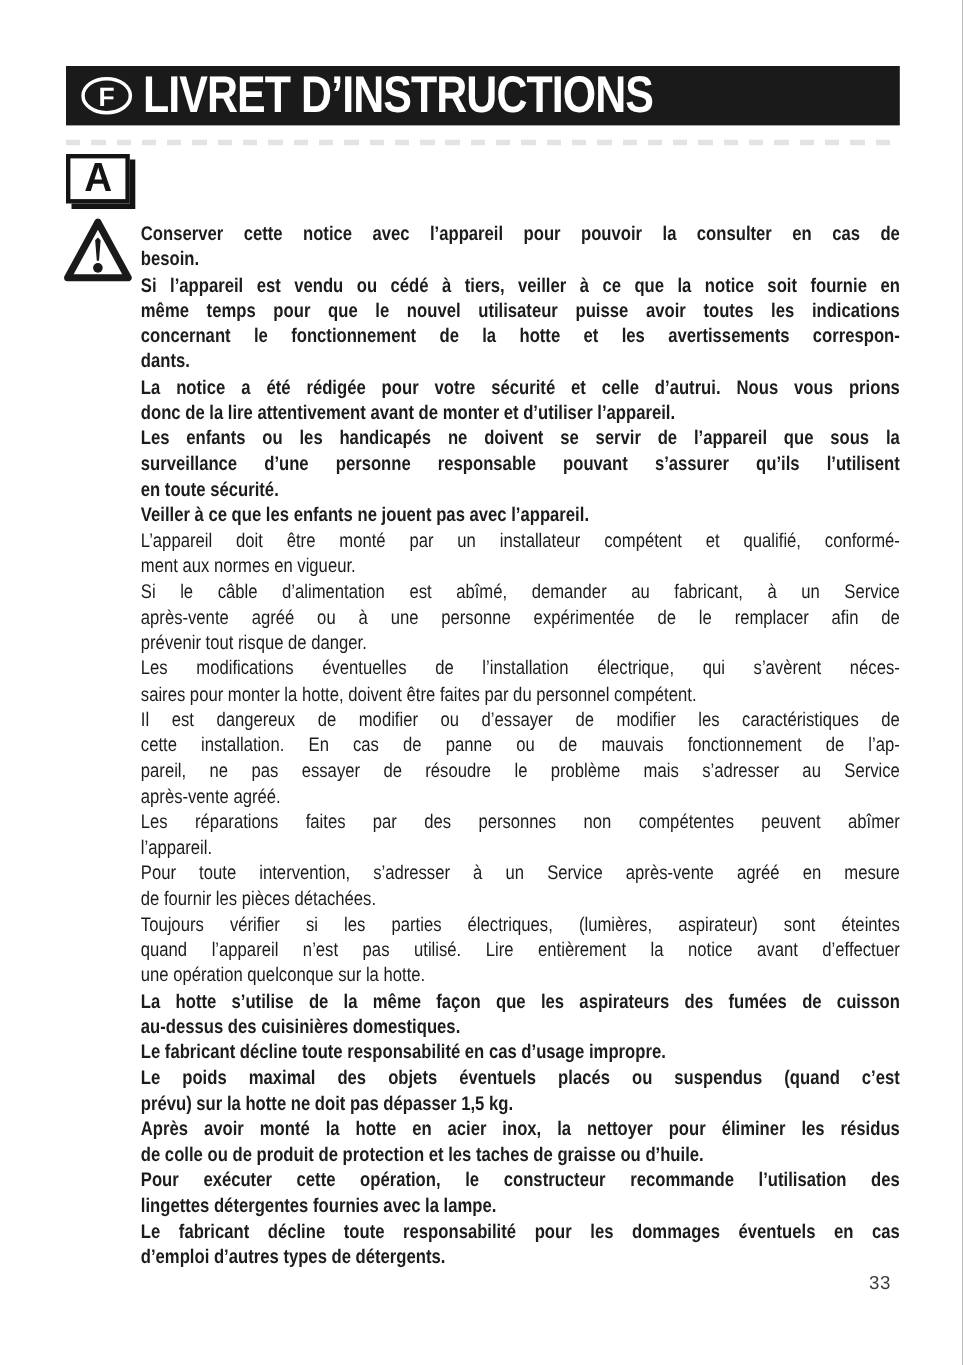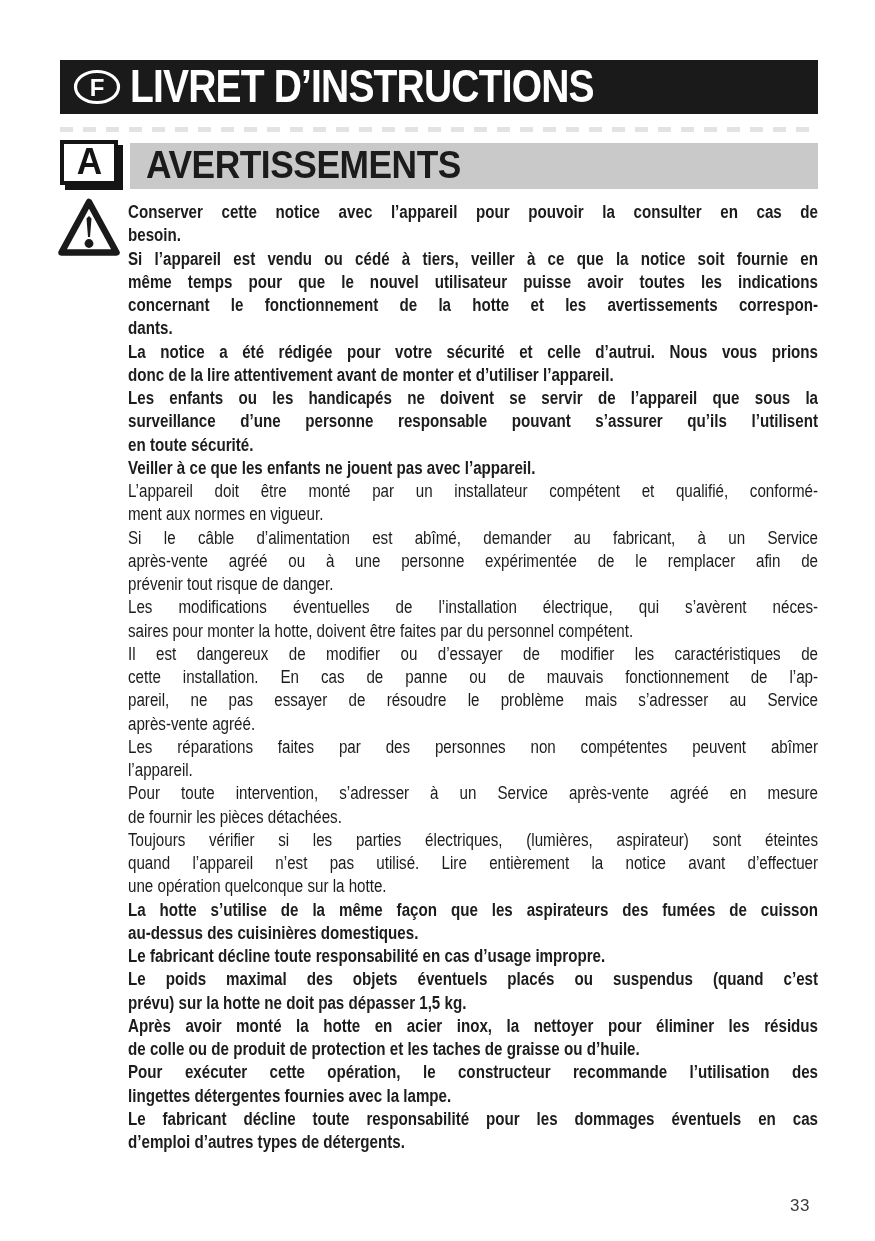--- a/index.html
+++ b/index.html
@@ -55,21 +55,21 @@
     position:absolute;left:128px;top:201px;width:820px;
     transform:scaleX(0.8415);transform-origin:left top;
     font-size:18px;line-height:23.25px;color:#1c1c1c;
   }
   .para{margin:0;}
   .para.bold{font-weight:bold;}
   .line{text-align:justify;text-align-last:justify;}
   .line.last{text-align-last:left;}
   
   .page-number{
-    position:absolute;left:790px;top:1196px;
+    position:absolute;left:790px;top:1157px;
     font-size:17px;color:#3c3c3c;letter-spacing:0.5px;
   }
 </style>
 </head>
 <body>
 
 <div class="page">
 
   <div class="header-bar">
     <svg class="f-badge" width="48" height="36" viewBox="0 0 48 36">
@@ -78,23 +78,20 @@
     </svg>
     <div class="header-title">LIVRET D’INSTRUCTIONS</div>
   </div>
 
   <div class="artifact-dashes"></div>
 
   <div class="index-box">
     <div class="index-letter">A</div>
   </div>
 
-  <div class="section-bar">
-    <div class="section-title">AVERTISSEMENTS</div>
-  </div>
 
   <div class="warning-wrap">
     <svg width="64" height="62" viewBox="0 0 64 62">
       <path d="M32 5 L59.5 55.5 L4.5 55.5 Z" fill="none" stroke="#1a1a1a" stroke-width="6.5" stroke-linejoin="round"></path>
       <path d="M32 19 L34.5 21.5 L33 40 L31 40 L29.5 21.5 Z" fill="#1a1a1a"></path>
       <circle cx="32" cy="46.5" r="4.4" fill="#1a1a1a"></circle>
     </svg>
   </div>
 
   <div class="body-text">

